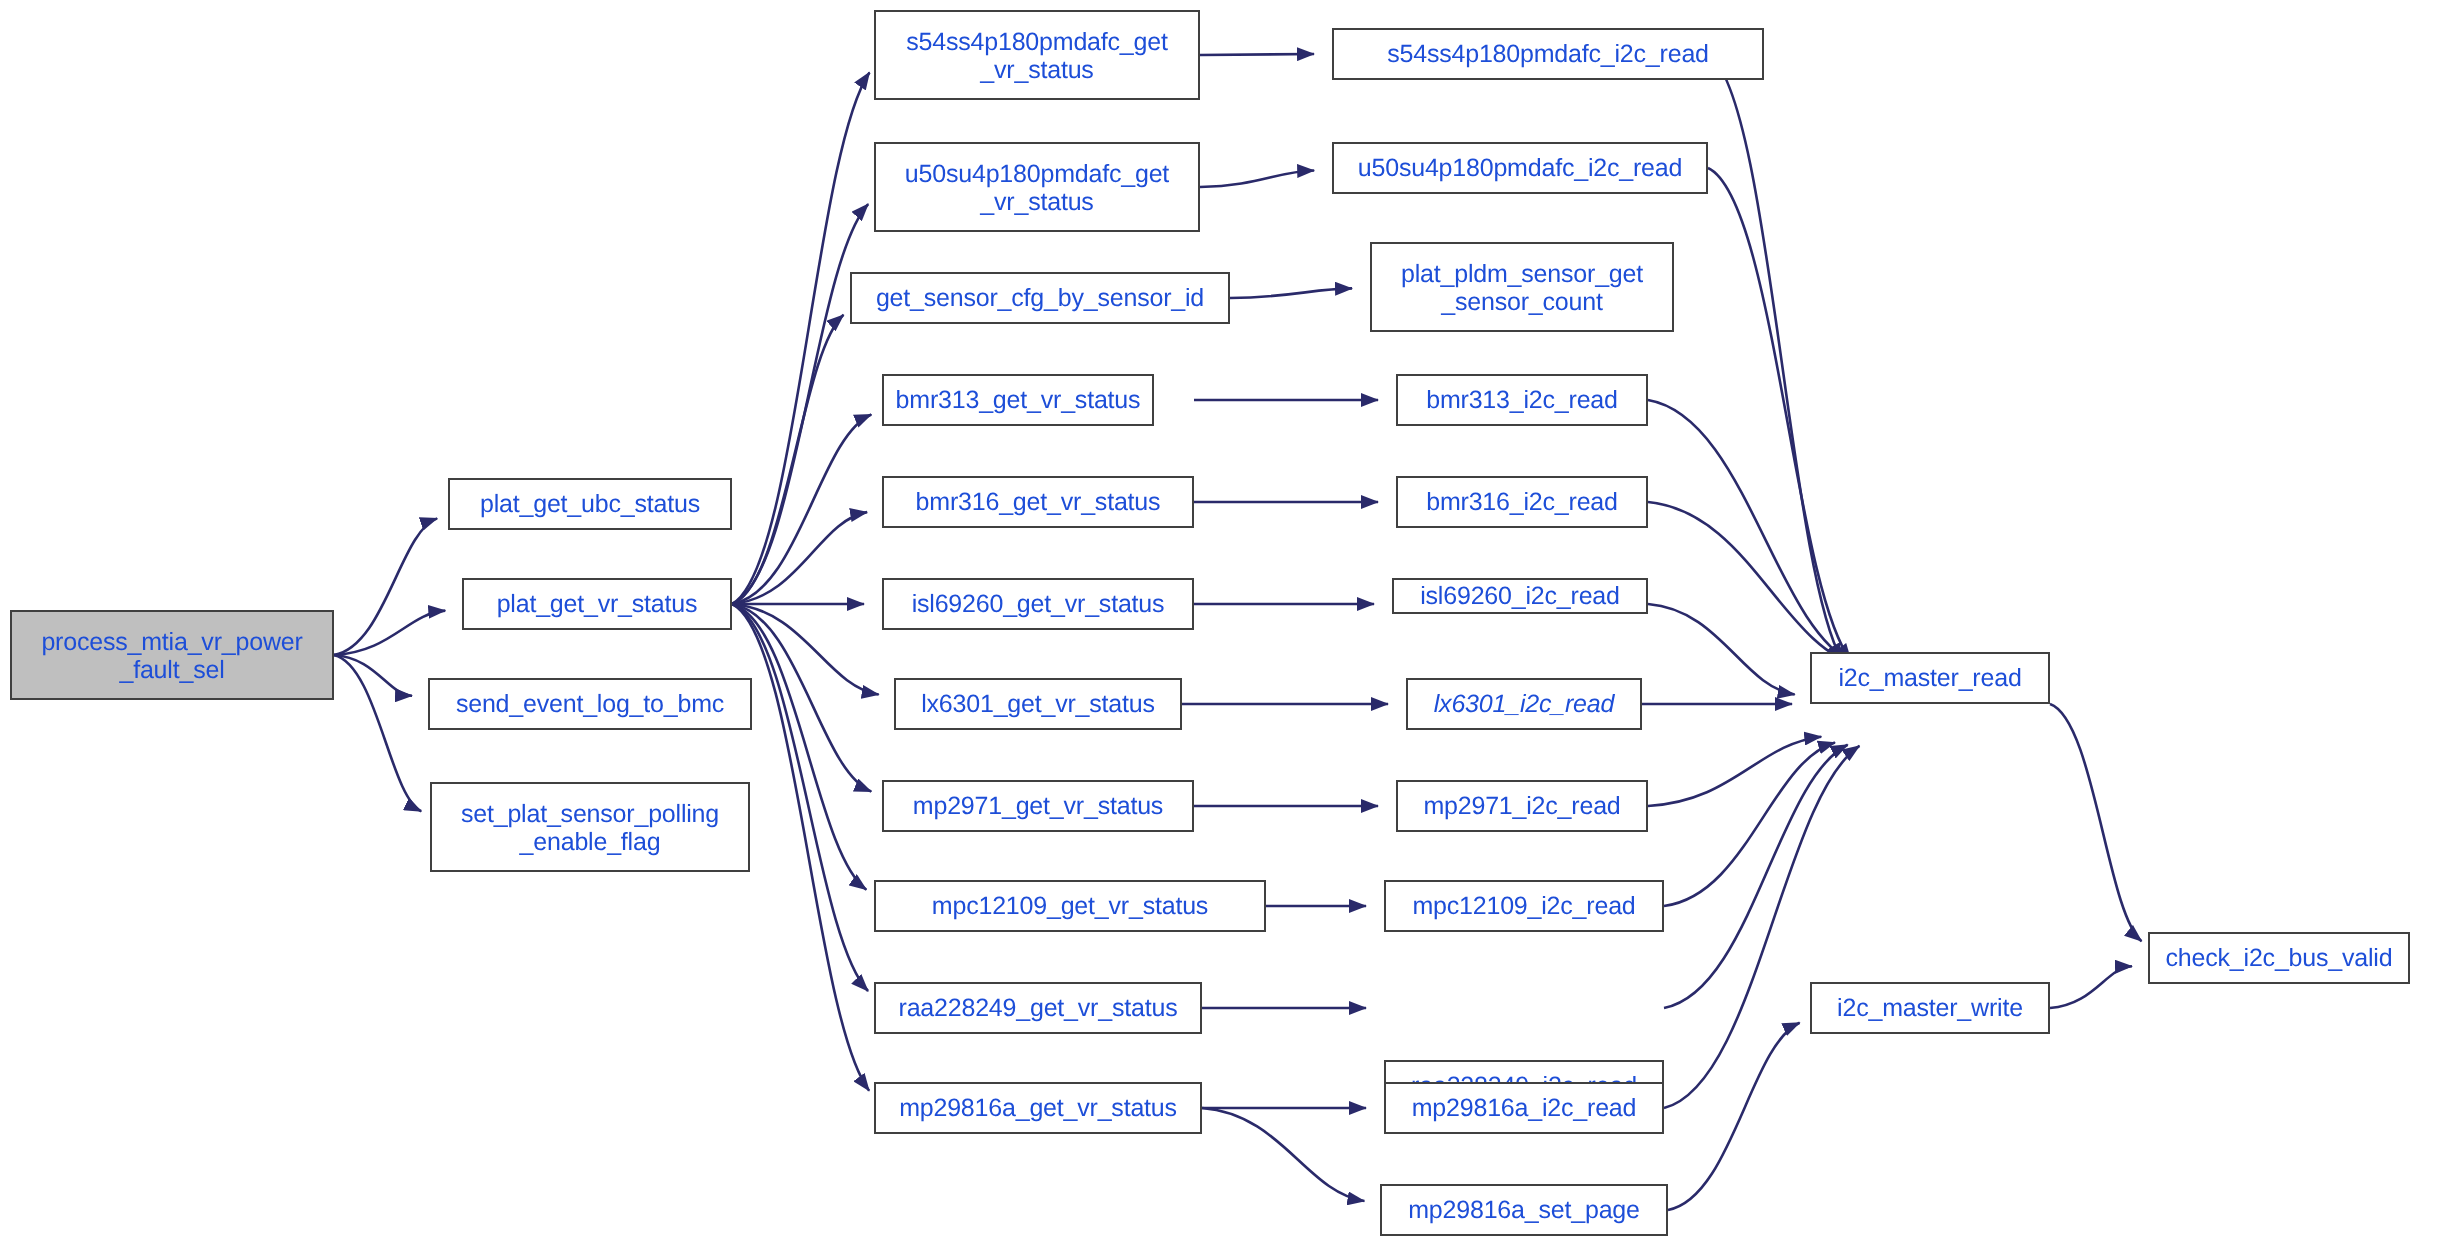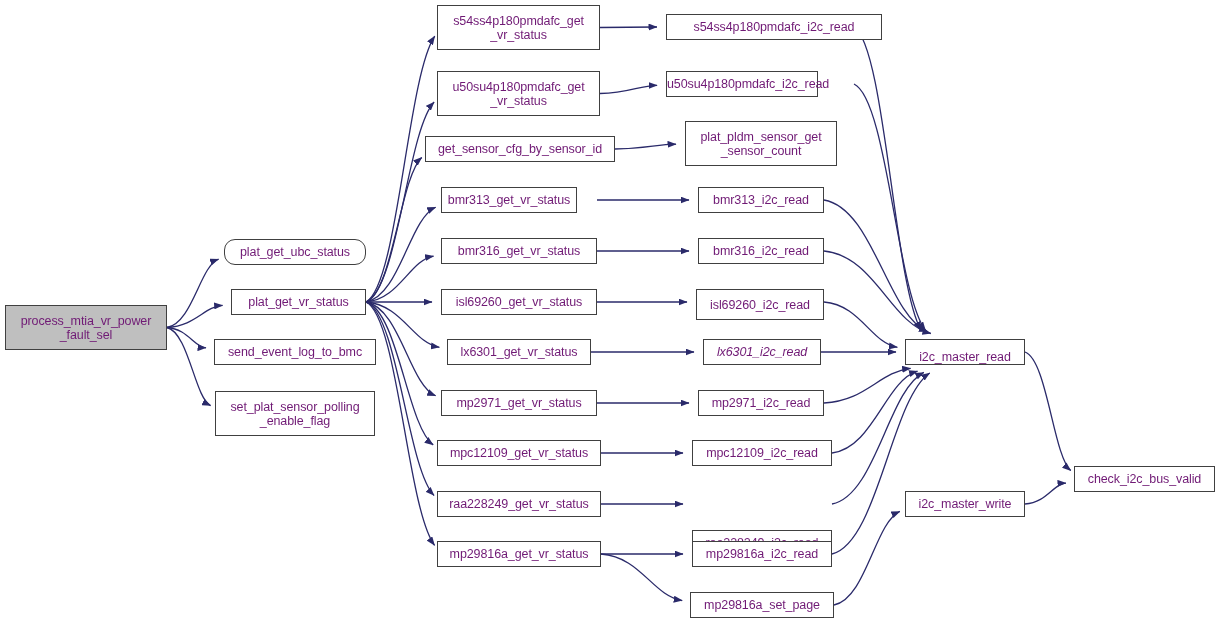--- a/index.html
+++ b/index.html
@@ -21,21 +21,21 @@
     top: 0;
     width: 1223px;
     height: 625px;
     pointer-events: none;
   }
   .node {
     position: absolute;
     box-sizing: border-box;
     border: 1px solid #404040;
     background: #ffffff;
-    color: #701a75;
+    color: #1d4ed8;
     font-size: 12.5px;
     line-height: 14px;
     display: flex;
     align-items: center;
     justify-content: center;
     text-align: center;
     white-space: pre-line;
     letter-spacing: -0.1px;
   }
   .node.highlight {
@@ -96,48 +96,48 @@
         <path d="M 832 504 C 875.65 495.66, 888.26 390.02, 923.8495351133557 372.38056308498506" fill="none" stroke="#2a2a6a" stroke-width="1.3" marker-end="url(#arrowhead)"></path>
         <path d="M 832 554 C 877.9 542.66, 891.16 399.02, 929.7256065898902 372.920199554027" fill="none" stroke="#2a2a6a" stroke-width="1.3" marker-end="url(#arrowhead)"></path>
         <path d="M 834 605 C 865.95 598.94, 875.18 522.18, 899.8241714776983 511.3627983204573" fill="none" stroke="#2a2a6a" stroke-width="1.3" marker-end="url(#arrowhead)"></path>
         <path d="M 1025 352 C 1047.05 359.62, 1053.42 456.14, 1070.760329212624 470.60330224496425" fill="none" stroke="#2a2a6a" stroke-width="1.3" marker-end="url(#arrowhead)"></path>
         <path d="M 1025 504 C 1047.05 502.5, 1053.42 483.5, 1065.983143172626 483.0902330751909" fill="none" stroke="#2a2a6a" stroke-width="1.3" marker-end="url(#arrowhead)"></path>
       </g>
   </svg>
   <div id="nodes">
       <div class="node highlight" style="left: 5px; top: 305px; width: 162px; height: 45px;"><span class="node-label">process_mtia_vr_power
 _fault_sel</span></div>
-      <div class="node" style="left: 224px; top: 239px; width: 142px; height: 26px; border-radius: 11px;"><span class="node-label">plat_get_ubc_status</span></div>
+      <div class="node" style="left: 224px; top: 239px; width: 142px; height: 26px;"><span class="node-label">plat_get_ubc_status</span></div>
       <div class="node" style="left: 231px; top: 289px; width: 135px; height: 26px;"><span class="node-label">plat_get_vr_status</span></div>
       <div class="node" style="left: 214px; top: 339px; width: 162px; height: 26px;"><span class="node-label">send_event_log_to_bmc</span></div>
       <div class="node" style="left: 215px; top: 391px; width: 160px; height: 45px;"><span class="node-label">set_plat_sensor_polling
 _enable_flag</span></div>
       <div class="node" style="left: 437px; top: 5px; width: 163px; height: 45px;"><span class="node-label">s54ss4p180pmdafc_get
 _vr_status</span></div>
       <div class="node" style="left: 437px; top: 71px; width: 163px; height: 45px;"><span class="node-label">u50su4p180pmdafc_get
 _vr_status</span></div>
       <div class="node" style="left: 425px; top: 136px; width: 190px; height: 26px;"><span class="node-label">get_sensor_cfg_by_sensor_id</span></div>
       <div class="node" style="left: 441px; top: 187px; width: 136px; height: 26px;"><span class="node-label">bmr313_get_vr_status</span></div>
       <div class="node" style="left: 441px; top: 238px; width: 156px; height: 26px;"><span class="node-label">bmr316_get_vr_status</span></div>
       <div class="node" style="left: 441px; top: 289px; width: 156px; height: 26px;"><span class="node-label">isl69260_get_vr_status</span></div>
       <div class="node" style="left: 447px; top: 339px; width: 144px; height: 26px;"><span class="node-label">lx6301_get_vr_status</span></div>
       <div class="node" style="left: 441px; top: 390px; width: 156px; height: 26px;"><span class="node-label">mp2971_get_vr_status</span></div>
-      <div class="node" style="left: 437px; top: 440px; width: 164px; height: 26px;"><span class="node-label">mpc12109_get_vr_status</span></div>
+      <div class="node" style="left: 437px; top: 440px; width: 196px; height: 26px;"><span class="node-label">mpc12109_get_vr_status</span></div>
       <div class="node" style="left: 437px; top: 491px; width: 164px; height: 26px;"><span class="node-label">raa228249_get_vr_status</span></div>
       <div class="node" style="left: 437px; top: 541px; width: 164px; height: 26px;"><span class="node-label">mp29816a_get_vr_status</span></div>
       <div class="node" style="left: 666px; top: 14px; width: 216px; height: 26px;"><span class="node-label">s54ss4p180pmdafc_i2c_read</span></div>
-      <div class="node" style="left: 666px; top: 71px; width: 152px; height: 26px;"><span class="node-label">u50su4p180pmdafc_i2c_read</span></div>
+      <div class="node" style="left: 666px; top: 71px; width: 188px; height: 26px;"><span class="node-label">u50su4p180pmdafc_i2c_read</span></div>
       <div class="node" style="left: 685px; top: 121px; width: 152px; height: 45px;"><span class="node-label">plat_pldm_sensor_get
 _sensor_count</span></div>
       <div class="node" style="left: 698px; top: 187px; width: 126px; height: 26px;"><span class="node-label">bmr313_i2c_read</span></div>
       <div class="node" style="left: 698px; top: 238px; width: 126px; height: 26px;"><span class="node-label">bmr316_i2c_read</span></div>
-      <div class="node" style="left: 696px; top: 289px; width: 128px; height: 31px;"><span class="node-label">isl69260_i2c_read</span></div>
+      <div class="node" style="left: 696px; top: 289px; width: 128px; height: 18px;"><span class="node-label">isl69260_i2c_read</span></div>
       <div class="node" style="left: 703px; top: 339px; width: 118px; height: 26px; font-style: italic;"><span class="node-label">lx6301_i2c_read</span></div>
       <div class="node" style="left: 698px; top: 390px; width: 126px; height: 26px;"><span class="node-label">mp2971_i2c_read</span></div>
       <div class="node" style="left: 692px; top: 440px; width: 140px; height: 26px;"><span class="node-label">mpc12109_i2c_read</span></div>
       <div class="node" style="left: 692px; top: 491px; width: 140px; height: 26px; margin-top: 39px;"><span class="node-label">raa228249_i2c_read</span></div>
       <div class="node" style="left: 692px; top: 541px; width: 140px; height: 26px;"><span class="node-label">mp29816a_i2c_read</span></div>
       <div class="node" style="left: 690px; top: 592px; width: 144px; height: 26px;"><span class="node-label">mp29816a_set_page</span></div>
-      <div class="node" style="left: 905px; top: 339px; width: 120px; height: 26px; align-items: flex-end;"><span class="node-label">i2c_master_read</span></div>
+      <div class="node" style="left: 905px; top: 326px; width: 120px; height: 26px;"><span class="node-label">i2c_master_read</span></div>
       <div class="node" style="left: 905px; top: 491px; width: 120px; height: 26px;"><span class="node-label">i2c_master_write</span></div>
-      <div class="node" style="left: 1074px; top: 466px; width: 141px; height: 26px;"><span class="node-label">check_i2c_bus_valid</span></div>
+      <div class="node" style="left: 1074px; top: 466px; width: 131px; height: 26px;"><span class="node-label">check_i2c_bus_valid</span></div>
     </div>
 </div>
 
 </body></html>

